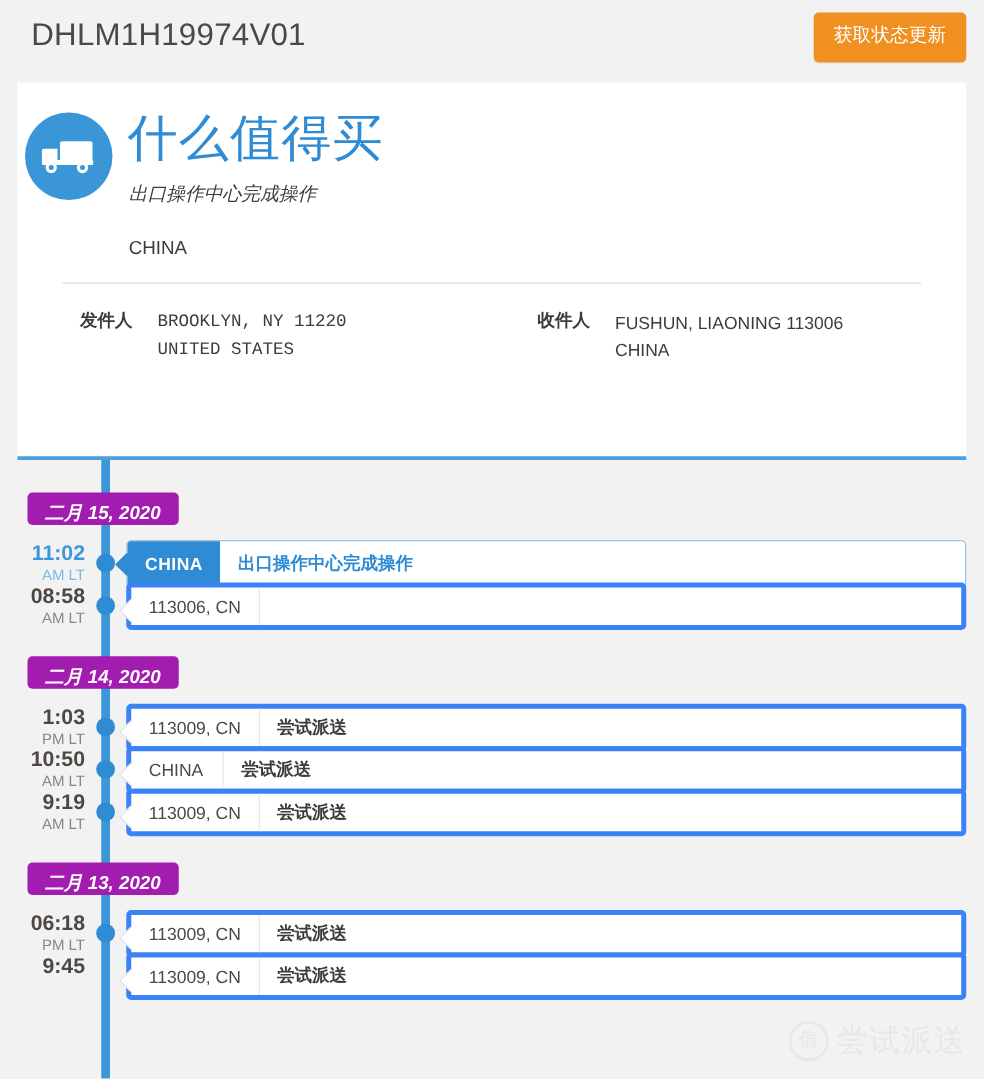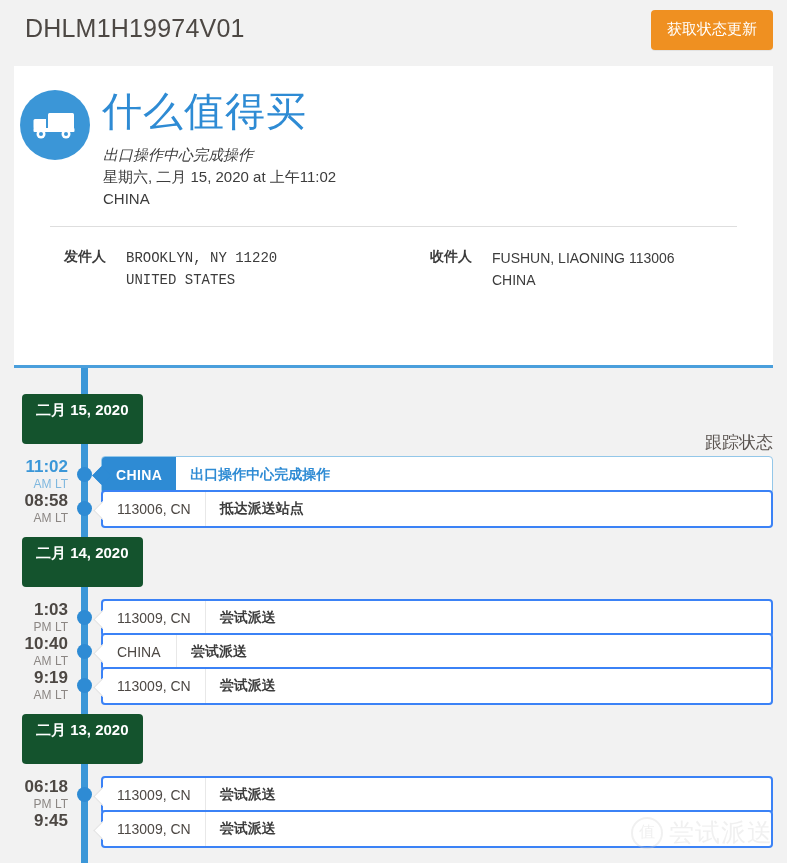--- a/index.html
+++ b/index.html
@@ -145,29 +145,30 @@
   .timeline {
     position: absolute;
     left: 0; top: 368px;
     width: 787px;
   }
 
   .date-badge {
     position: relative;
     display: inline-block;
     margin-left: 22px;
-    background: #14532d;
+    background: #a21caf;
     color: #ffffff;
     font-size: 15px;
     font-weight: bold;
-    padding: 7px 14px 24px 14px;
+    padding: 7px 14px 0 14px;
     border-radius: 4px;
     z-index: 3;
-  }
-  .date-group { margin-top: 25px; }
+    font-style: italic;
+  }
+  .date-group { margin-top: 37px; }
   .date-group:first-child { margin-top: 26px; }
 
   .event-row {
     position: relative;
     height: 22px;
     margin-top: 12px;
   }
   .event-time {
     position: absolute;
     left: 0; top: 2px;
@@ -198,21 +199,21 @@
     background: #2e8bd4;
     z-index: 4;
   }
 
   .event-box {
     position: absolute;
     left: 101px; top: 0;
     right: 14px;
     height: 38px;
     background: #ffffff;
-    border: 2px solid #3b82f6;
+    border: 4px solid #3b82f6;
     border-radius: 4px;
     box-sizing: border-box;
     display: flex;
     align-items: stretch;
     z-index: 3;
   }
   .event-box::before {
     content: "";
     position: absolute;
     left: -7px; top: 12px;
@@ -312,21 +313,20 @@
         <rect x="0.5" y="18" width="41" height="4" rx="1" fill="#ffffff"></rect>
         <circle cx="8" cy="24" r="4.5" fill="#ffffff"></circle>
         <circle cx="33" cy="24" r="4.5" fill="#ffffff"></circle>
         <circle cx="8" cy="24" r="2" fill="#3b96d7"></circle>
         <circle cx="33" cy="24" r="2" fill="#3b96d7"></circle>
       </svg>
     </div>
 
     <div class="status-title">什么值得买</div>
     <div class="status-sub">出口操作中心完成操作</div>
-    <div class="status-datetime">星期六, 二月 15, 2020 at 上午11:02</div>
     <div class="status-country">CHINA</div>
 
     <div class="card-divider"></div>
 
     <div class="party sender">
       <span class="label">发件人</span><span class="addr"><span>BROOKLYN, NY 11220</span><br><span>UNITED STATES</span></span>
     </div>
 
     <div class="party receiver">
       <span class="label">收件人</span><span class="addr"><span>FUSHUN, LIAONING 113006</span><br><span>CHINA</span></span>
@@ -349,36 +349,35 @@
             <div class="event-desc">出口操作中心完成操作</div>
           </div>
         </div><div class="event-row">
           <div class="event-time">
             <span class="t">08:58</span>
             <span class="m">AM LT</span>
           </div>
           <div class="dot"></div>
           <div class="event-box">
             <div class="event-loc">113006, CN</div>
-            <div class="event-desc">抵达派送站点</div>
           </div>
         </div></div>
       <div class="date-group"><div class="date-badge">二月 14, 2020</div><div class="event-row">
           <div class="event-time">
             <span class="t">1:03</span>
             <span class="m">PM LT</span>
           </div>
           <div class="dot"></div>
           <div class="event-box">
             <div class="event-loc">113009, CN</div>
             <div class="event-desc">尝试派送</div>
           </div>
         </div><div class="event-row">
           <div class="event-time">
-            <span class="t">10:40</span>
+            <span class="t">10:50</span>
             <span class="m">AM LT</span>
           </div>
           <div class="dot"></div>
           <div class="event-box">
             <div class="event-loc">CHINA</div>
             <div class="event-desc">尝试派送</div>
           </div>
         </div><div class="event-row">
           <div class="event-time">
             <span class="t">9:19</span>

